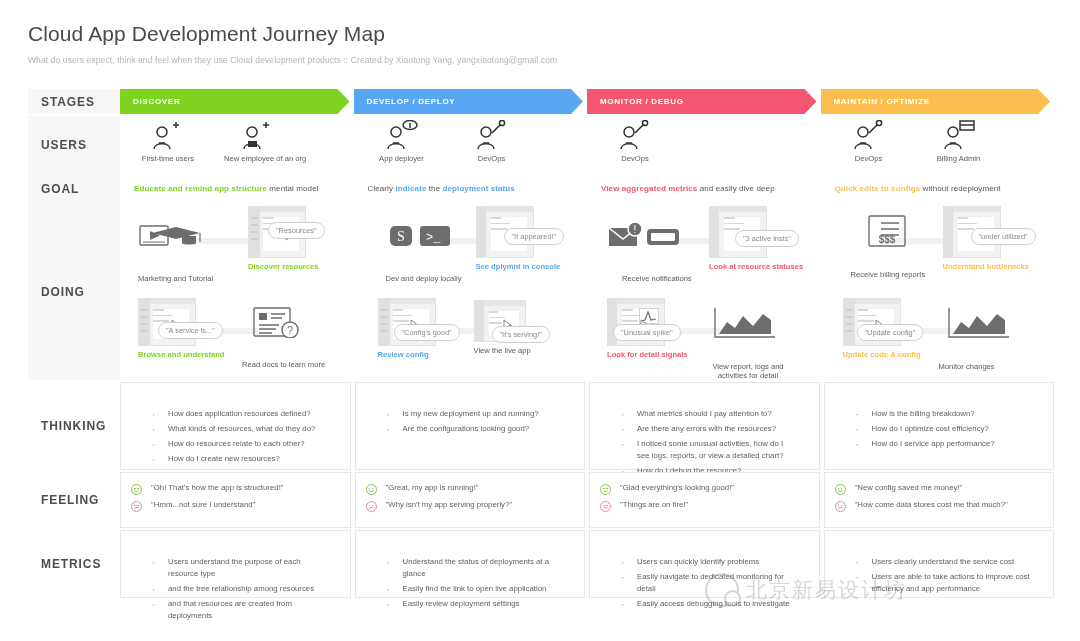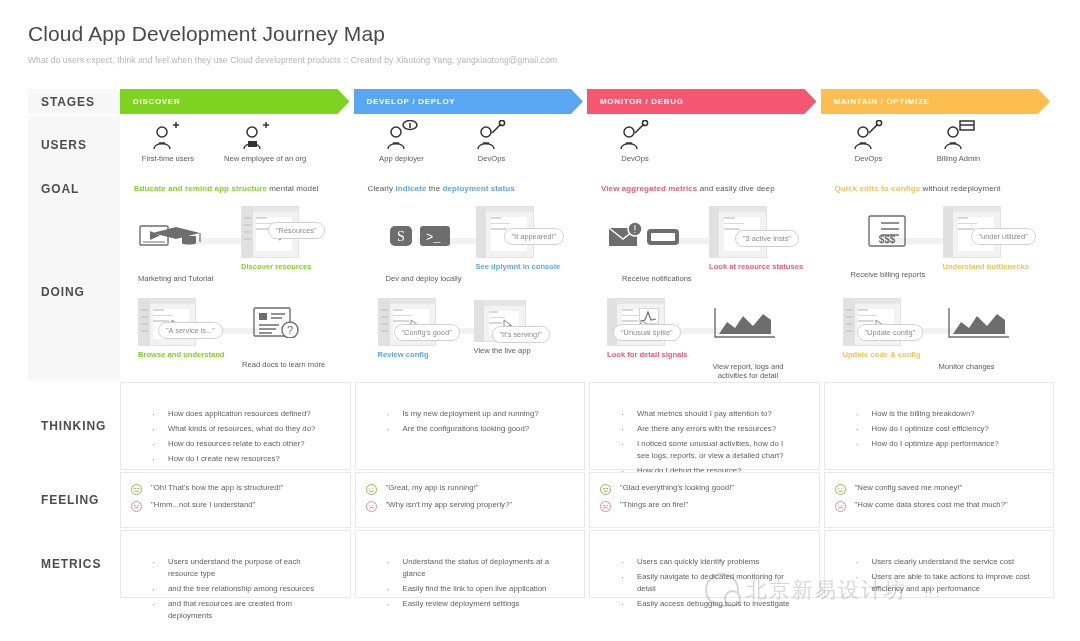--- a/index.html
+++ b/index.html
@@ -317,21 +317,21 @@
                     <rect x="2" y="8" width="28" height="19" fill="none" stroke="#6d6d6d" stroke-width="1.4" rx="1"></rect>
                     <path d="M12 13 L22 17.5 L12 22 Z" fill="#6d6d6d"></path>
                     <path d="M5 24 L27 24" fill="none" stroke="#6d6d6d" stroke-width="1"></path>
                     <path d="M38 9 L62 15 L38 21 L14.5 15 Z" fill="#6d6d6d"></path>
                     <path d="M44 18 L44 25 C44 27 58 27 58 25 L58 18" fill="#6d6d6d"></path>
                     <path d="M62 15 L62 24" fill="none" stroke="#6d6d6d" stroke-width="1.2"></path>
                   </svg></div>
               </div>
               <div class="step-cap" style="color: rgb(90, 90, 90);">Marketing and Tutorial</div>
             </div>
-            <div class="step" style="left: 111px; top: 2px;">
+            <div class="step" style="left: 118px; top: 2px;">
               <div style="position: relative; width: 58px; height: 52px;">
                 <div class="mock" style="width: 58px; height: 52px;">
                   <div class="topbar"></div>
                   <div class="side" style="width: 11px;">
                     <div style="position: absolute; left: 2px; width: 7px; height: 1.6px; background: rgb(207, 207, 207); top: 10px;"></div>
                     <div style="position: absolute; left: 2px; width: 7px; height: 1.6px; background: rgb(207, 207, 207); top: 17px;"></div>
                     <div style="position: absolute; left: 2px; width: 7px; height: 1.6px; background: rgb(207, 207, 207); top: 24px;"></div>
                     <div style="position: absolute; left: 2px; width: 7px; height: 1.6px; background: rgb(207, 207, 207); top: 31px;"></div>
                   </div>
                   <div class="inner"></div>
@@ -637,21 +637,21 @@
             <li>What metrics should I pay attention to?</li>
             <li>Are there any errors with the resources?</li>
             <li>I noticed some unusual activities, how do I see logs, reports, or view a detailed chart?</li>
             <li>How do I debug the resource?</li>
           </ul>
         </div>
         <div class="card">
           <ul class="bullets">
             <li>How is the billing breakdown?</li>
             <li>How do I optimize cost efficiency?</li>
-            <li>How do I optimize app performance?</li>
+            <li>How do I service app performance?</li>
           </ul>
         </div>
       </div>
   </div>
 
   <div class="row cardrow row-feeling">
     <div class="rowlabel">FEELING</div>
     <div class="rowbody" id="feeling-body">
         <div class="card">
           <div class="feel">

